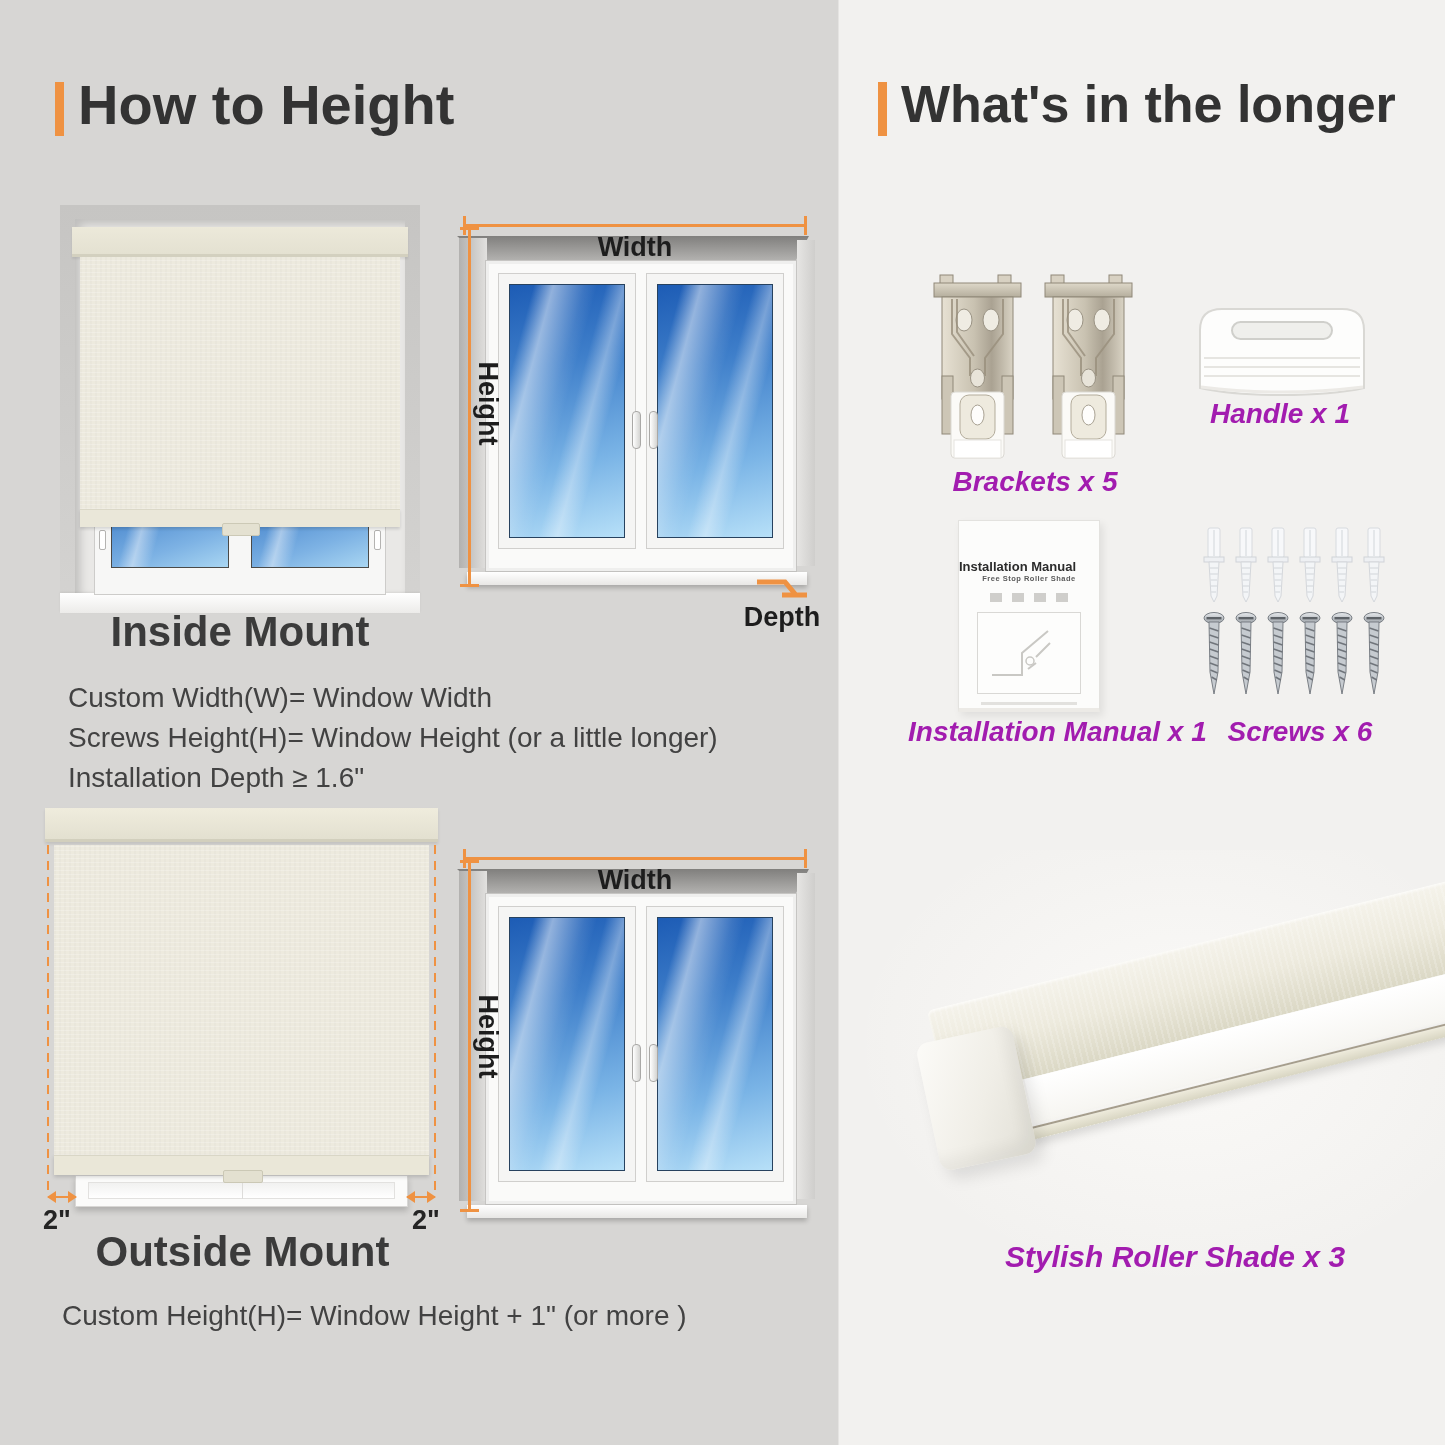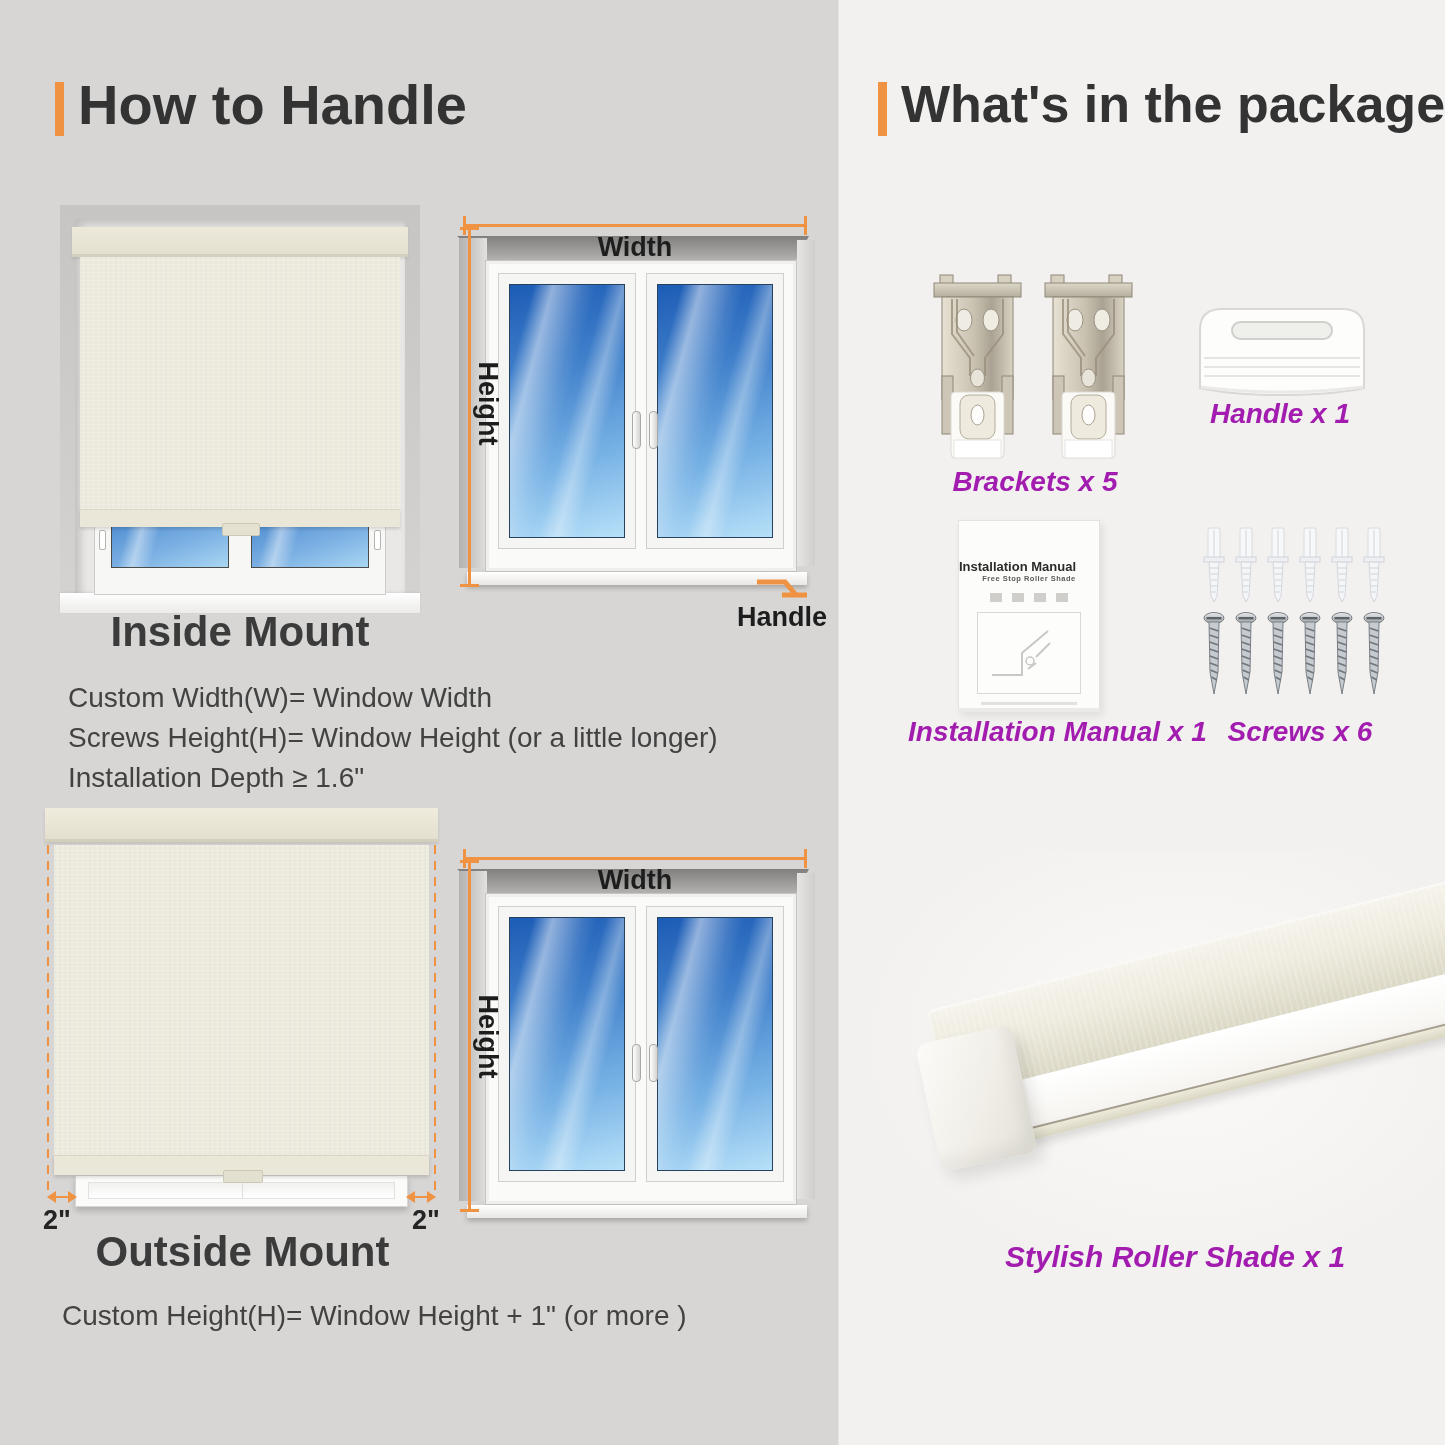--- a/index.html
+++ b/index.html
@@ -193,21 +193,21 @@
       <g id="screw-shape">
         <ellipse cx="12" cy="8" rx="10" ry="5.5" fill="url(#sg)" stroke="#7a7f85"></ellipse>
         <rect x="4.5" y="7" width="15" height="2.4" fill="#5d6267"></rect>
         <path d="M7,12 L17,12 L16,62 L12,84 L8,62 Z" fill="#c6cbd0" stroke="#7a7f85"></path>
         <path d="M7.5,18 L16.5,21 M7.5,25 L16.5,28 M7.5,32 L16.5,35 M7.6,39 L16.4,42 M7.8,46 L16.2,49 M8,53 L16,56 M8.4,60 L15.6,63 M9.5,67 L14.8,70" stroke="#70757b" stroke-width="1.6" fill="none"></path>
       </g>
     </defs>
   </svg>
 
   <div class="accent-bar" style="left:55px;top:82px;"></div>
-  <div class="sec-title" style="left:78px;top:72px;font-size:56px;">How to Handle</div>
+  <div class="sec-title" style="left:78px;top:72px;font-size:56px;">How to Height</div>
 
   <div class="iwin">
     <div class="inner"></div>
     <div class="ledge"></div>
     <div class="awin-frame">
       <div class="apane al"></div>
       <div class="apane ar"></div>
       <div class="alatch ll"></div>
       <div class="alatch lr"></div>
     </div>
@@ -234,21 +234,21 @@
     <div class="sill"></div>
     <div class="wline"></div>
     <div class="wlabel">Width</div>
     <div class="hline"></div>
     <div class="hlabel">Height</div>
     <div class="dglyph">
       <svg width="54" height="26" viewBox="0 0 54 26">
         <path d="M2,4 H30 L41,17 M27,17 H52" fill="none" stroke="#EF9242" stroke-width="5"></path>
       </svg>
     </div>
-    <div class="dlabel">Handle</div>
+    <div class="dlabel">Depth</div>
   </div>
 
   <div class="mount-h" style="left:60px;top:608px;width:360px;">Inside Mount</div>
   <div class="notes" style="left:68px;top:678px;">
     <div>Custom Width(W)= Window Width</div>
     <div>Screws Height(H)= Window Height (or a little longer)</div>
     <div>Installation Depth ≥ 1.6"</div>
   </div>
 
   <div class="oshade">
@@ -287,21 +287,21 @@
   </div>
 
   <div class="mount-h" style="left:45px;top:1228px;width:395px;">Outside Mount</div>
   <div class="notes" style="left:62px;top:1296px;">
     <div>Custom Height(H)= Window Height + 1" (or more )</div>
   </div>
 
   <div class="right-panel"></div>
 
   <div class="accent-bar" style="left:878px;top:82px;"></div>
-  <div class="sec-title" style="left:901px;top:74px;font-size:52px;">What's in the package</div>
+  <div class="sec-title" style="left:901px;top:74px;font-size:52px;">What's in the longer</div>
 
   <div class="brackets">
     <svg width="95" height="190" viewBox="0 0 95 190">
         <use href="#bracket-shape"></use>
       </svg>
     <svg width="95" height="190" viewBox="0 0 95 190">
         <use href="#bracket-shape"></use>
       </svg>
   </div>
   <div class="item-label" style="left:910px;top:466px;width:250px;">Brackets x 5</div>
@@ -372,15 +372,15 @@
   </div>
   <div class="item-label" style="left:1205px;top:716px;width:190px;">Screws  x 6</div>
 
   <div class="photo-glow"></div>
   <div class="shade-rot">
     <div class="sbar"></div>
     <div class="sfab"></div>
     <div class="srail"></div>
     <div class="scap"></div>
   </div>
-  <div class="item-label" style="left:975px;top:1240px;width:400px;font-size:30px;">Stylish Roller Shade x 1</div>
+  <div class="item-label" style="left:975px;top:1240px;width:400px;font-size:30px;">Stylish Roller Shade x 3</div>
 
 </div>
 
 </body></html>

